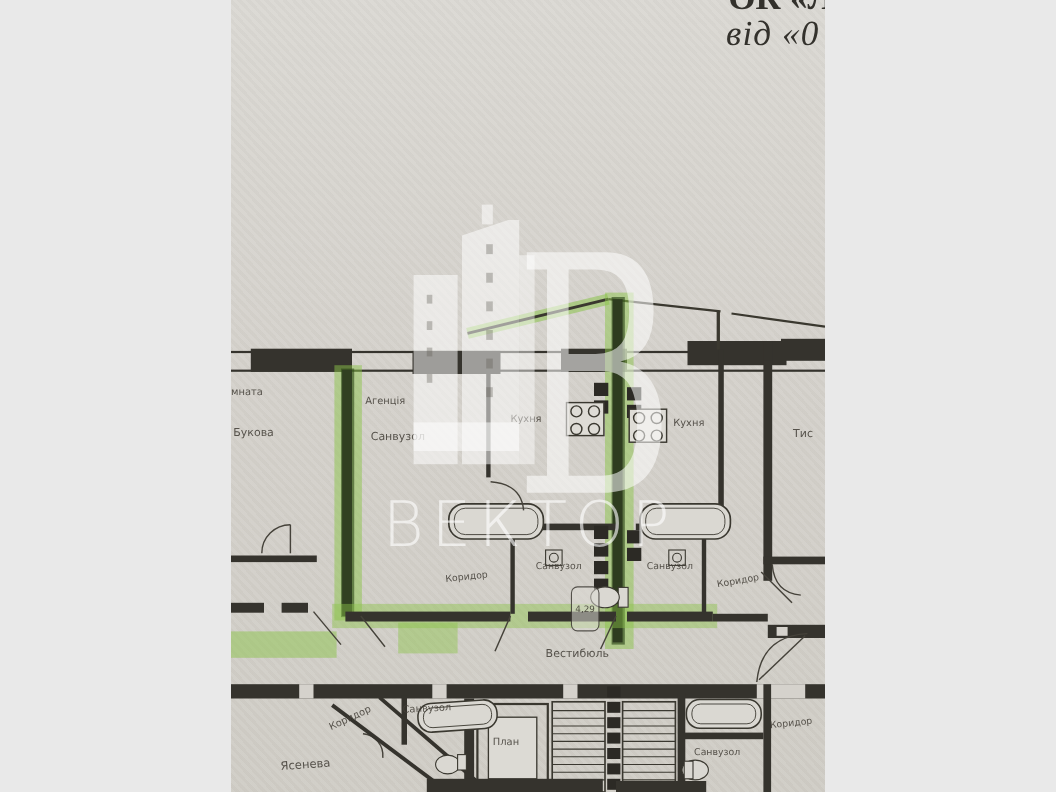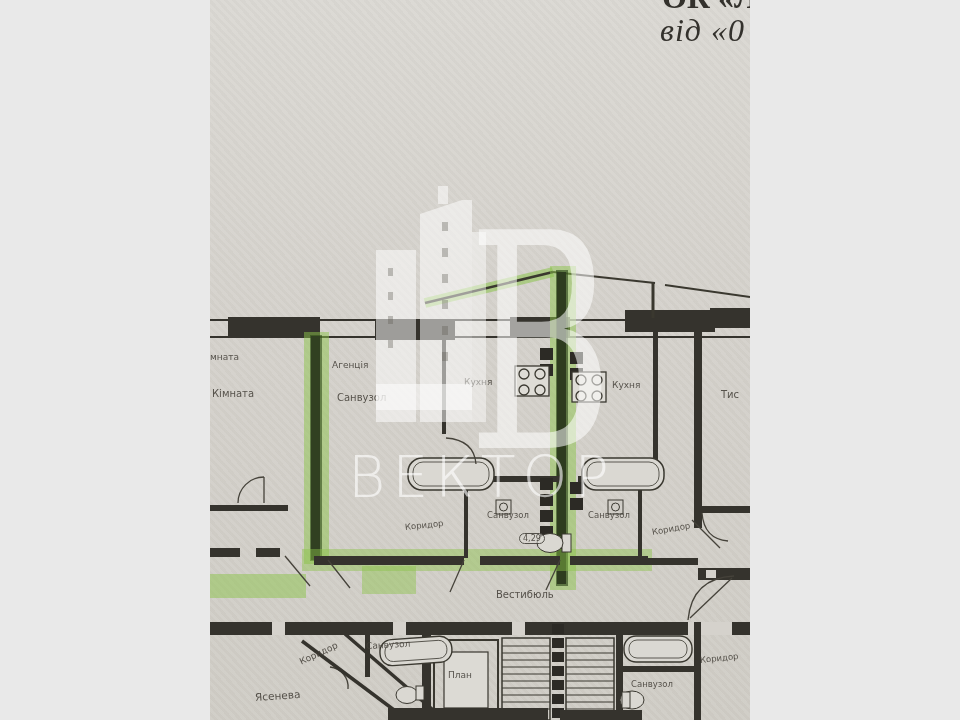--- a/index.html
+++ b/index.html
@@ -26,21 +26,21 @@
   .l-kimnata  {left:122px;top:360px;}
   .l-yalivtseva{left:127px;top:392px;font-size:10px;}
   .l-kuhl     {left:254px;top:377px;}
   .l-kuhr     {left:402px;top:380px;}
   .l-tys      {left:511px;top:389px;font-size:10px;}
   .l-kor-tl   {left:195px;top:522px;transform:rotate(-6deg);font-size:8.5px;}
   .l-san-tl   {left:277px;top:510px;font-size:8.5px;}
   .l-san-tr   {left:378px;top:510px;font-size:8.5px;}
   .l-kor-tr   {left:442px;top:527px;transform:rotate(-10deg);font-size:8.5px;}
   .l-area     {left:309px;top:533px;font-size:8px;border:1px solid #43403a;border-radius:6px;
-               padding:0 3px;background:rgba(222,220,214,.6);}
+               padding:15px 3px;background:rgba(222,220,214,.6);}
   .l-vest     {left:286px;top:589px;font-size:10px;}
   .l-san-bl   {left:156px;top:641px;transform:rotate(-3deg);}
   .l-kor-bl   {left:90px; top:657px;transform:rotate(-25deg);}
   .l-yaseneva {left:45px; top:691px;transform:rotate(-4deg);font-size:10.5px;}
   .l-lift     {left:238px;top:670px;}
   .l-san-br   {left:421px;top:679px;font-size:8.5px;}
   .l-kor-br   {left:490px;top:655px;transform:rotate(-6deg);font-size:8.5px;}
   .wm-name{position:absolute;left:138px;top:444px;z-index:4;font-size:57px;font-weight:300;
        letter-spacing:7px;color:rgba(255,255,255,.62);pointer-events:none;}
   .wm-sub{position:absolute;left:136px;top:478px;z-index:4;font-size:27px;font-weight:300;
@@ -224,21 +224,21 @@
           <rect x="175" y="642" width="62" height="18" rx="8" fill="none" stroke="#3a3830" stroke-width=".8"></rect>
         </g>
         <ellipse cx="197" cy="695" rx="11" ry="8.5" fill="#dad8d2" stroke="#3a3830"></ellipse>
         <rect x="206" y="686" width="8" height="14" fill="#dad8d2" stroke="#3a3830"></rect>
         <rect x="178" y="708" width="160" height="12" fill="#35332d"></rect>
         <rect x="350" y="710" width="82" height="10" fill="#35332d"></rect>
       </g>
     </svg>
 
     <div class="lbl l-roomleft">мната</div>
-    <div class="lbl l-bukova">Кімната</div>
+    <div class="lbl l-bukova">Букова</div>
     <div class="lbl l-kimnata">Агенція</div>
     <div class="lbl l-yalivtseva">Санвузол</div>
     <div class="lbl l-kuhl">Кухня</div>
     <div class="lbl l-kuhr">Кухня</div>
     <div class="lbl l-tys">Тис</div>
     <div class="lbl l-kor-tl">Коридор</div>
     <div class="lbl l-san-tl">Санвузол</div>
     <div class="lbl l-san-tr">Санвузол</div>
     <div class="lbl l-kor-tr">Коридор</div>
     <div class="lbl l-area">4,29</div>

